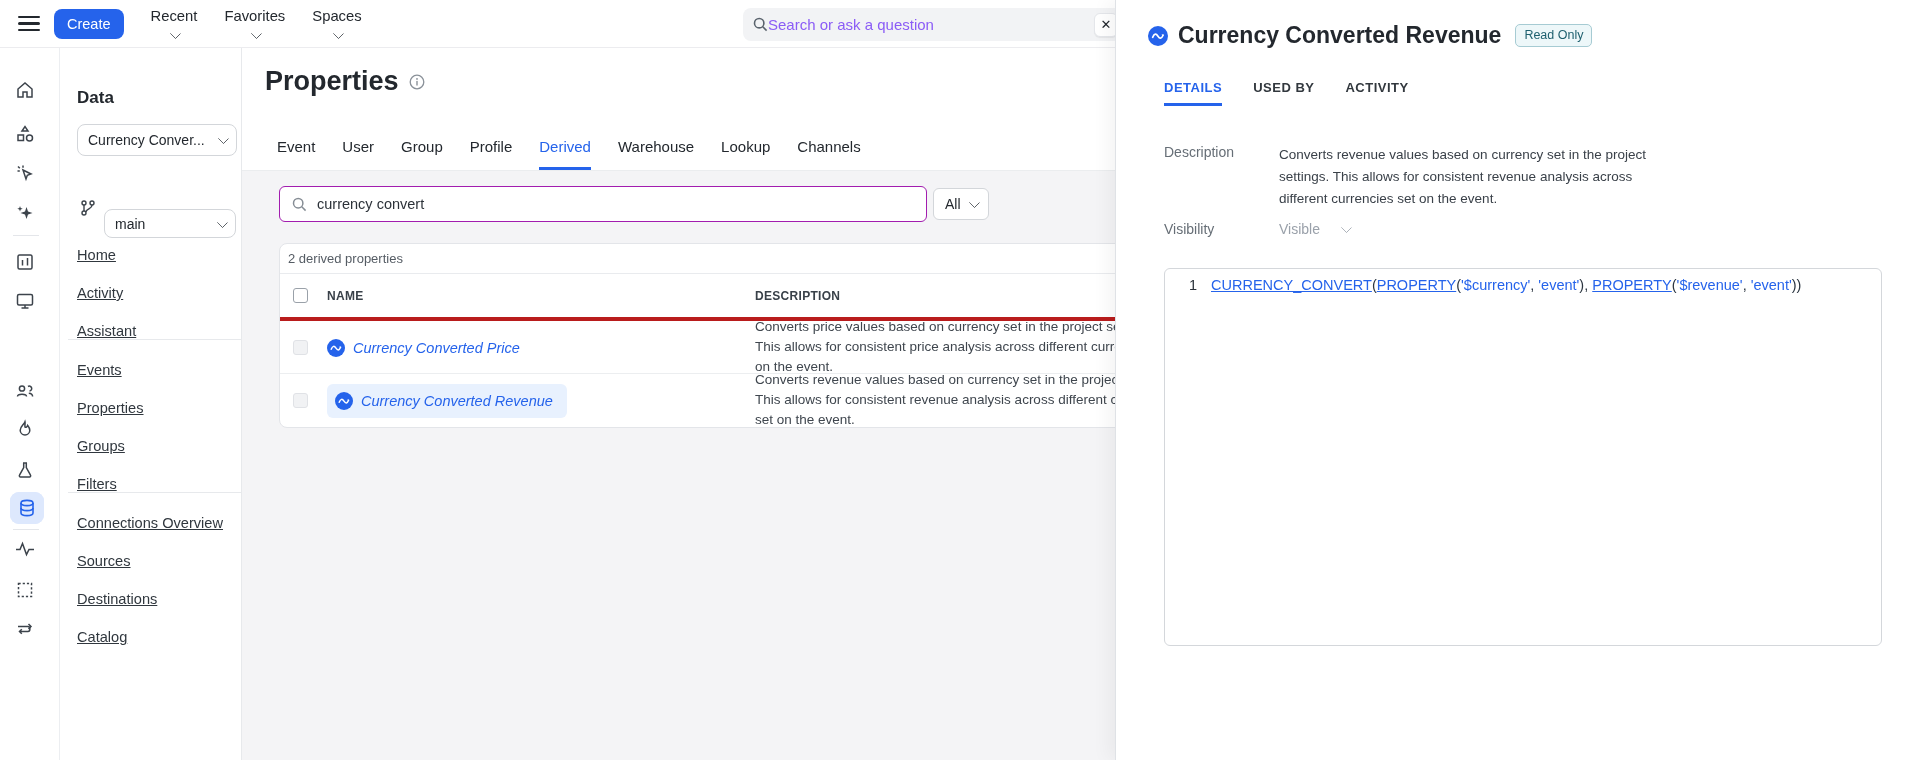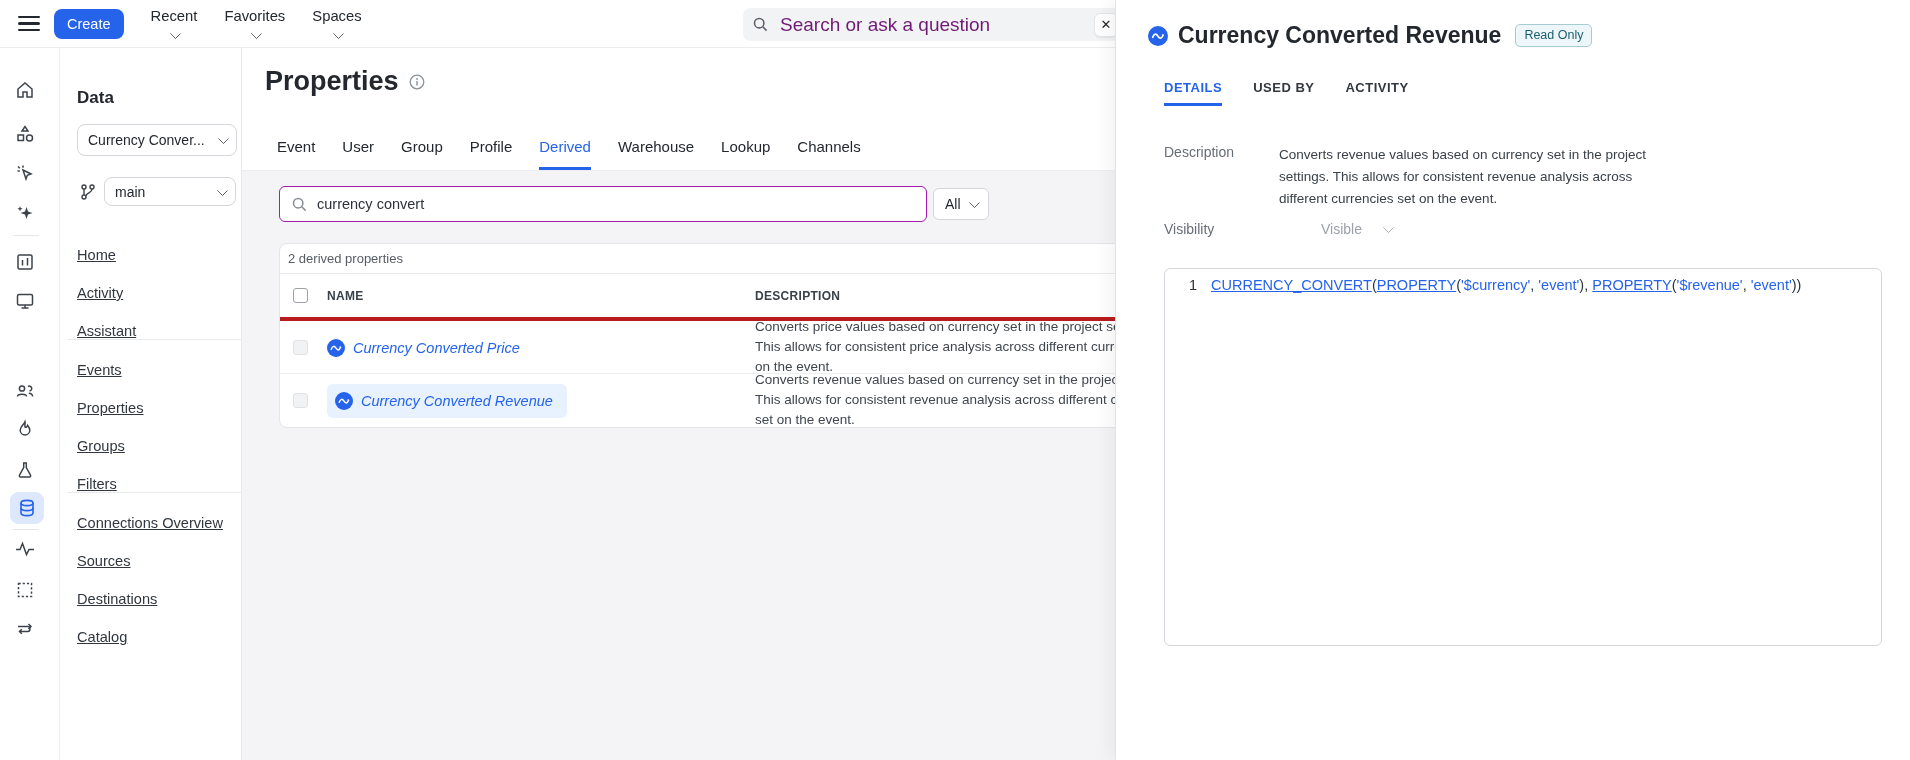--- a/index.html
+++ b/index.html
@@ -12,42 +12,42 @@
             border-bottom:1px solid #ececef; display:flex; align-items:center; z-index:5; }
   .hamburger { margin-left:18px; width:22px; height:16px; display:flex; flex-direction:column; justify-content:space-between; cursor:pointer; }
   .hamburger span { display:block; height:2.4px; background:#23282e; border-radius:2px; }
   .create-btn { margin-left:14px; height:30px; padding:0 13px; background:#2563EB; color:#fff; border:none;
                 border-radius:8px; font-size:14.5px; font-family:inherit; cursor:pointer; }
   .tb-menu { margin-left:27px; display:flex; align-items:center; gap:7px; font-size:14.8px; color:#23282e; cursor:pointer;flex-direction:column; }
   .chev { width:8px; height:8px; border-right:1.8px solid #3a4047; border-bottom:1.8px solid #3a4047;
           transform:rotate(45deg) translateY(-2px); border-radius:1px; }
   .gsearch { position:absolute; left:743px; top:8px; width:400px; height:33px; background:#f2f3f5; border-radius:8px;
              display:flex; align-items:center; padding:0 10px; }
-  .gsearch .ph { color:#701a75; font-size:19px; margin-left:12px; flex:1; white-space:nowrap; }
+  .gsearch .ph { color:#8b5cf6; font-size:15px; margin-left:0; flex:1; white-space:nowrap; }
   .kbd-chip { background:#fff; border:1px solid #e4e6ea; box-shadow:0 1px 1px rgba(0,0,0,.06); border-radius:6px;
               width:24px; height:24px; display:flex; align-items:center; justify-content:center; font-size:13px; color:#23282e; }
   .kbd-plus { color:#8a9098; font-size:12px; margin:0 3px 0 5px; }
 
   
   .iconstrip { position:absolute; top:48px; left:0; width:60px; height:712px; background:#fff; border-right:1px solid #eceef1; z-index:4; }
   .strip-ic { position:absolute; left:12px; width:26px; height:26px; display:flex; align-items:center; justify-content:center;
               color:#3c434b; cursor:pointer; }
   .strip-div { position:absolute; left:13px; width:26px; border-top:1px solid #e4e6ea; }
   .strip-active { position:absolute; left:10px; width:34px; height:32px; background:#dde8fd; border-radius:9px;
                   display:flex; align-items:center; justify-content:center; cursor:pointer; }
 
   
   .sidebar { position:absolute; top:48px; left:60px; width:182px; height:712px; background:#fff; border-right:1px solid #e7e9ec; z-index:4; }
   .sb-title { position:absolute; left:17px; top:40px; font-size:17px; font-weight:bold; color:#23282e; }
   .sb-select1 { position:absolute; left:17px; top:76px; width:160px; height:32px; border:1px solid #d3d6da; border-radius:8px;
                 background:#fff; display:flex; align-items:center; padding:0 10px; font-size:14px; color:#23282e; cursor:pointer; }
   .sb-select1 .txt { flex:1; white-space:nowrap; overflow:hidden; }
   .branch-row { position:absolute; left:20px; top:129px; display:flex; align-items:center; }
   .sb-select2 { margin-left:8px; width:132px; height:29px; border:1px solid #d3d6da; border-radius:8px; background:#fff;
-                display:flex; align-items:center; padding:0 10px; font-size:14px; color:#23282e; cursor:pointer; }
+                display:flex; align-items:center; padding:0 10px; font-size:14px; color:#23282e; cursor:pointer;margin-top:32px; }
   .sb-select2 .txt { flex:1; }
   .sb-menu { position:absolute; left:0; top:177px; width:182px; }
   .sb-item { height:38px; display:flex; align-items:flex-end; padding-left:17px; font-size:14.6px; color:#30373e; cursor:pointer;text-decoration:underline; }
   .sb-item .nbadge { margin-left:9px; }
   .sb-divider { border-top:1px solid #e7e9ec; margin:0 0 0 8px; }
   .teal-badge { display:inline-block; background:#edf7f9; border:1px solid #a6cbd3; color:#1d5f6e; border-radius:5px;
                 font-size:12px; padding:2px 7px; line-height:15px; }
 
   
   .main { position:absolute; top:48px; left:242px; width:1668px; height:712px; background:#f4f4f6; }
@@ -89,21 +89,21 @@
   .p-title-row { position:absolute; left:32px; top:22px; display:flex; align-items:center; gap:10px; }
   .p-title { font-size:23px; font-weight:bold; color:#23282e; }
   .p-title-row .teal-badge { margin-left:4px; font-size:12.5px; padding:3px 8px; }
   .p-tabs { position:absolute; left:48px; top:80px; display:flex; gap:31px; }
   .ptab { font-size:13px; font-weight:bold; letter-spacing:.5px; color:#32383e; padding-bottom:8px;
           border-bottom:3px solid transparent; cursor:pointer; }
   .ptab.active { color:#2563EB; border-bottom-color:#2563EB; }
   .p-field { position:absolute; left:48px; display:flex; }
   .p-label { width:115px; font-size:14px; color:#666e76; flex:none; }
   .p-value { width:378px; font-size:13.5px; line-height:22px; color:#3a4149; }
-  .vis-value { display:flex; align-items:center; gap:21px; color:#9aa1aa; font-size:14px; cursor:pointer;margin-left:42px; }
+  .vis-value { display:flex; align-items:center; gap:21px; color:#9aa1aa; font-size:14px; cursor:pointer; }
   .vis-value .chev { border-color:#9aa1aa; transform:rotate(45deg) translateY(-2px); }
   .codebox { position:absolute; left:48px; top:268px; width:718px; height:378px; border:1px solid #d4d7db; border-radius:6px;
              background:#fff; padding:8px 12px; font-size:14.5px; }
   .codeline { display:flex; align-items:baseline; }
   .lnum { width:20px; text-align:right; color:#2a3139; margin-right:14px; flex:none; }
   .code { white-space:nowrap; }
   .tk-fn { color:#2563EB; text-decoration:underline; }
   .tk-p { color:#2b3540; }
   .tk-s { color:#2563EB; }
 </style>

